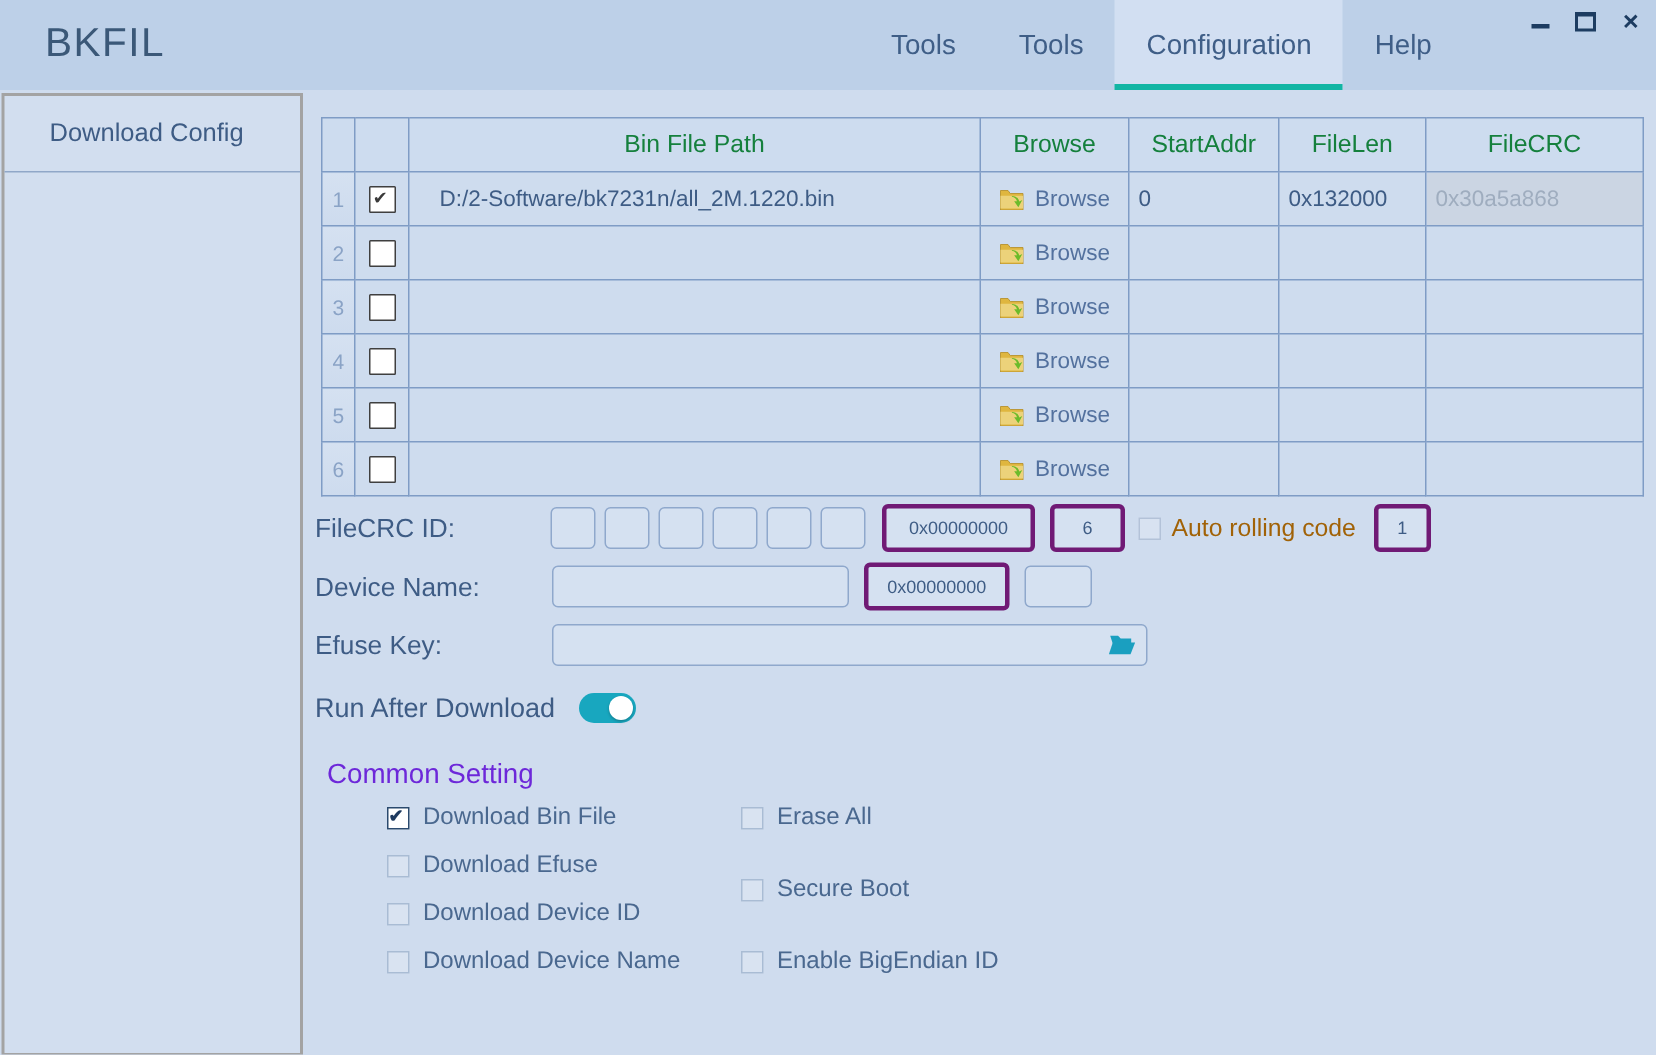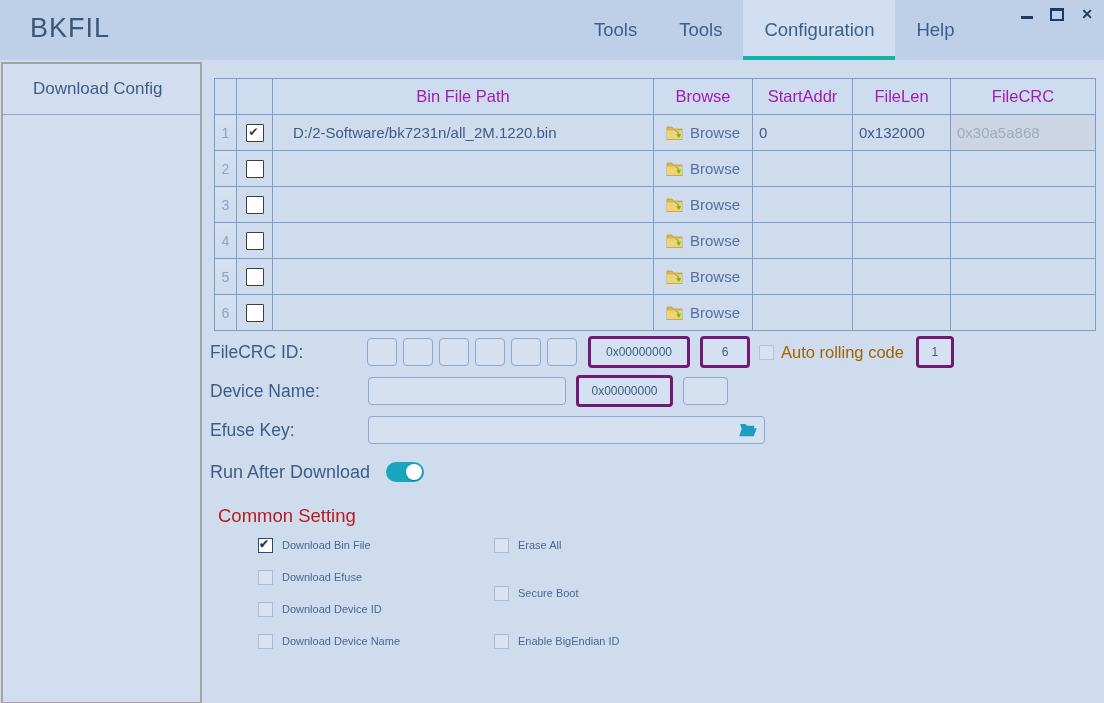--- a/index.html
+++ b/index.html
@@ -23,21 +23,21 @@
   .ico-max{width:10px;height:8px;border:2px solid #1d3c61;border-top-width:3px;}
   .ico-close{font-size:14px;font-weight:700;line-height:22px;}
 
   
   .sidebar{position:absolute;left:1px;top:62px;width:197px;height:638px;background:#d2deef;border:2px solid #a3a3a3;}
   .sidebar-item{height:50px;line-height:50px;padding-left:30px;font-size:17px;color:#3e5c85;border-bottom:1px solid #90a7c8;}
 
   
   .bin-table{position:absolute;left:214px;top:78px;border-collapse:collapse;table-layout:fixed;width:881px;}
   .bin-table th,.bin-table td{border:1px solid #7f9cc5;height:35px;padding:0;font-weight:normal;overflow:hidden;white-space:nowrap;}
-  .bin-table th{font-size:16.5px;color:#a21caf;background:#cddcef;}
+  .bin-table th{font-size:16.5px;color:#15803d;background:#cddcef;}
   .bin-table td{font-size:15px;color:#3e5c85;background:#cedcee;}
   td.c-idx{background:linear-gradient(180deg,#d5e1f1,#cddbee);color:#8aa3c6;font-size:14px;text-align:center;}
   td.c-chk{text-align:center;}
   td.c-path{padding-left:20px;}
   td.c-start,td.c-len,td.c-crc{padding-left:6px;}
   td.c-crc{color:#9fadbf;}
   td.c-crc.crc-filled{background:#cbd5e3;}
   .tbl-check{display:inline-block;width:16px;height:16px;background:#fff;border:1px solid #3f3f3f;border-radius:1px;vertical-align:middle;position:relative;}
   .tbl-check.checked::after{content:"✔";position:absolute;left:2px;top:0px;font-size:12px;color:#3a3a3a;}
   .browse-btn{display:flex;align-items:center;gap:7px;padding-left:12px;color:#53719e;font-size:15px;cursor:default;}
@@ -69,27 +69,27 @@
 
   
   #row-run{position:absolute;left:210px;top:460px;display:flex;align-items:center;height:24px;}
   #row-run .f-label{font-size:18px;}
   .toggle{position:relative;width:38px;height:20px;border-radius:10px;background:#aebfd6;margin-left:16px;cursor:pointer;}
   .toggle.on{background:#18a7bf;}
   .toggle .knob{position:absolute;top:2px;left:2px;width:16px;height:16px;border-radius:50%;background:#fff;box-shadow:0 1px 2px rgba(0,0,0,.25);}
   .toggle.on .knob{left:auto;right:2px;}
 
   
-  .cs-title{position:absolute;left:218px;top:505px;font-size:18.5px;color:#b91c1c;}
+  .cs-title{position:absolute;left:218px;top:505px;font-size:18.5px;color:#6d28d9;}
   .check-col{position:absolute;top:536px;}
   #cs-left{left:258px;}
   #cs-right{left:494px;}
   #cs-left .check-item{margin-bottom:14px;}
   #cs-right .check-item{margin-bottom:30px;}
-  .check-item{display:flex;align-items:center;height:18px;gap:9px;font-size:11px;color:#4a688f;cursor:default;}
+  .check-item{display:flex;align-items:center;height:18px;gap:9px;font-size:16px;color:#4a688f;cursor:default;}
   .cbox{position:relative;width:13px;height:13px;border:1px solid #a9bcd4;background:#d9e3f1;flex:0 0 auto;}
   .cbox.checked{border-color:#2b4a6e;background:#fff;}
   .cbox.checked::after{content:"✔";position:absolute;left:0px;top:-2px;font-size:12px;font-weight:700;color:#1e3a5f;}
 </style>
 </head>
 <body>
 
 <div class="topbar">
   <div class="app-title">BKFIL</div>
   <div class="nav">

